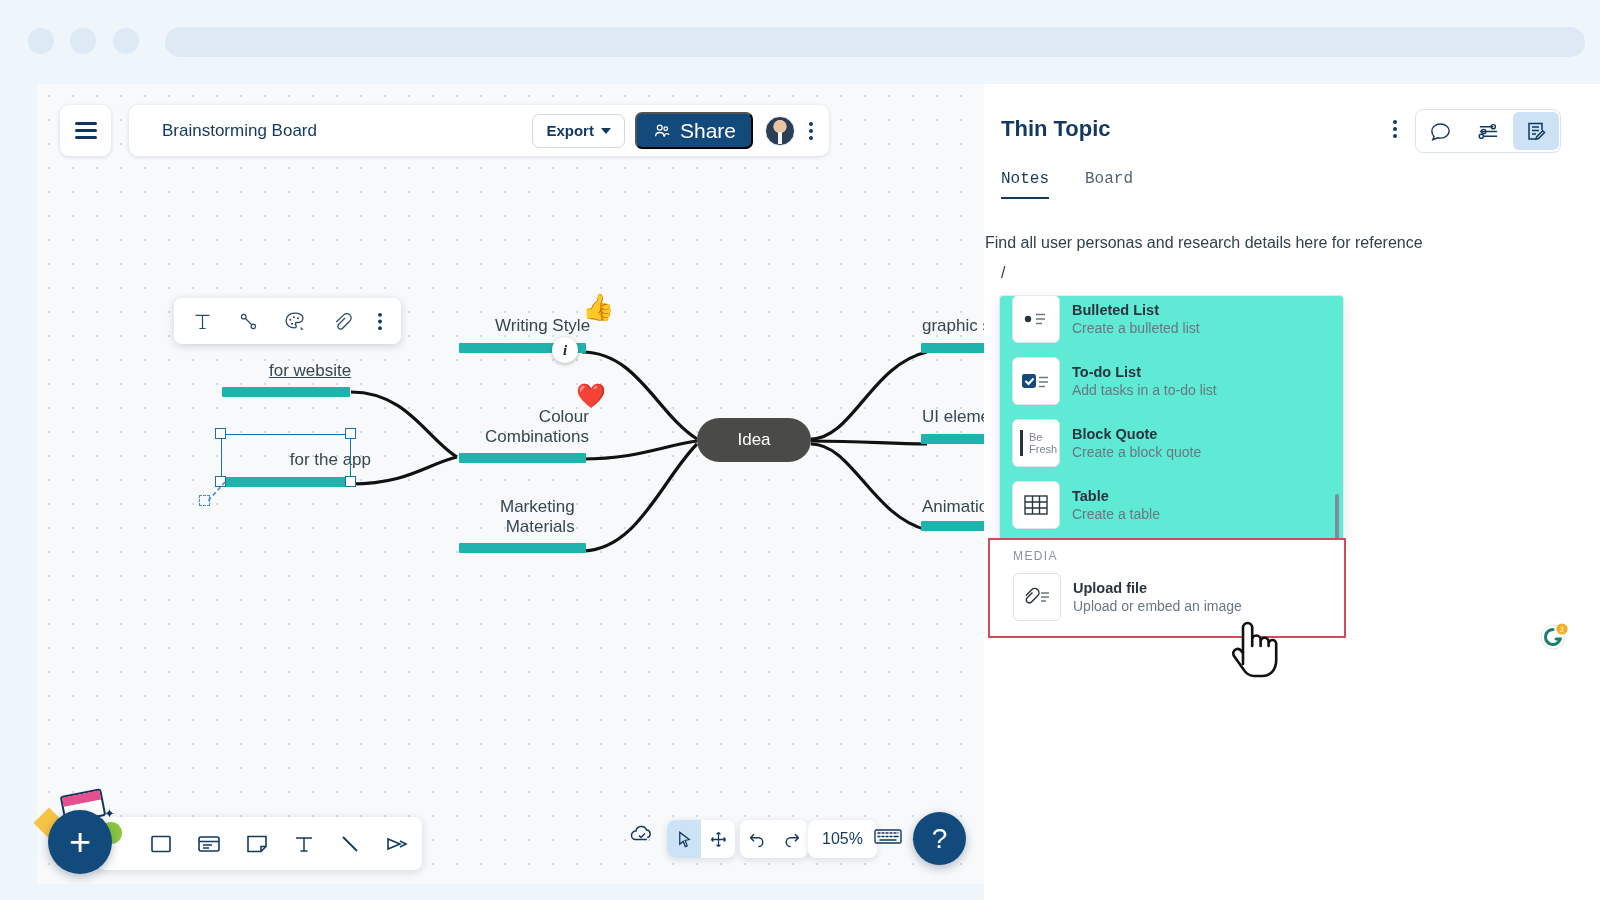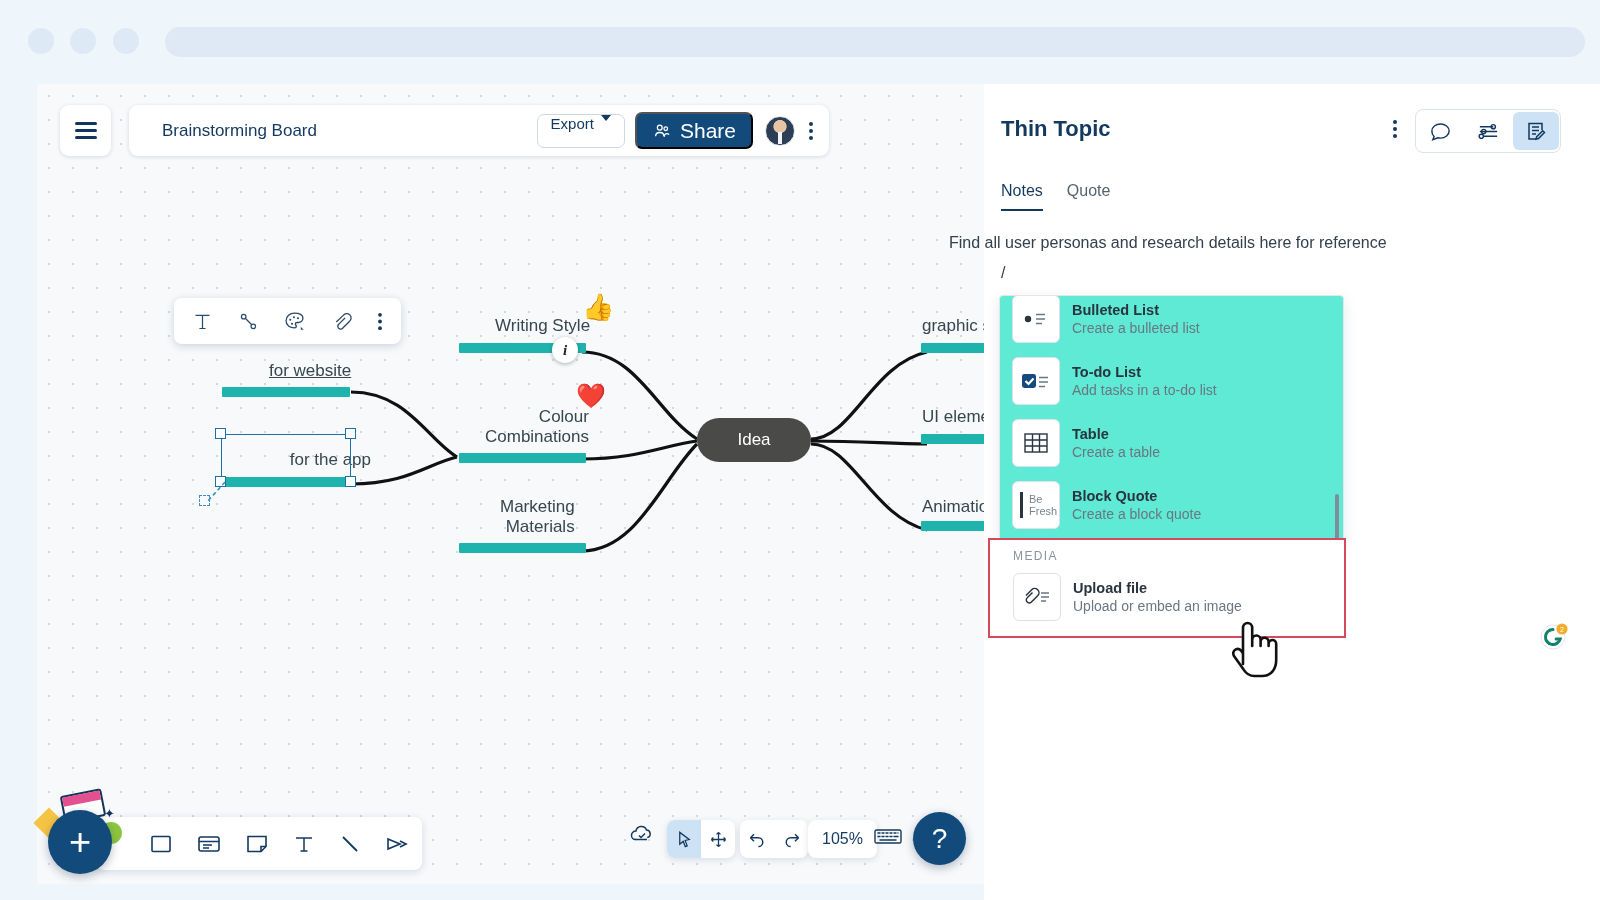--- a/index.html
+++ b/index.html
@@ -38,23 +38,23 @@
   }
   .hamburger-btn span { display: block; width: 22px; height: 3px; border-radius: 2px; background: #11365e; }
 
   .boardbar {
     position: absolute; left: 129px; top: 105px; width: 700px; height: 51px;
     background: #fff; border-radius: 9px; box-shadow: 0 1px 4px rgba(16,40,70,.14);
     display: flex; align-items: center; padding: 0 16px;
   }
   .board-title { font-size: 17px; color: #13395f; margin-left: 17px; flex: 1; }
   .export-btn {
-    display: flex; gap: 7px;
+    display: flex; align-items: center; gap: 7px;
     border: 1px solid #cfd9e4; border-radius: 7px; height: 34px; padding: 0 13px;
-    font-size: 15px; color: #13395f; background: #fff; cursor: pointer;
+    font-size: 15px; color: #13395f; background: #fff; cursor: pointer; font-weight: bold;
   }
   .caret { width: 0; height: 0; border-left: 5px solid transparent; border-right: 5px solid transparent; border-top: 6px solid #13395f; }
   .share-btn {
     display: flex; align-items: center; gap: 8px; margin-left: 10px;
     background: #134a7c; color: #fff; border-radius: 7px; height: 37px; padding: 0 15px;
     font-size: 21px; cursor: pointer;
   }
   .avatar {
     width: 30px; height: 30px; border-radius: 50%; margin-left: 12px;
     background: radial-gradient(circle at 50% 34%, #e8c3a4 0 27%, #2c3e55 30% 100%);
@@ -133,25 +133,25 @@
   .panel-title { position: absolute; left: 1001px; top: 116px; font-size: 22px; font-weight: bold; color: #13395f; }
   .panel-kebab { position: absolute; left: 1393px; top: 120px; display: flex; flex-direction: column; gap: 3px; cursor: pointer; }
   .panel-kebab i { width: 4px; height: 4px; border-radius: 50%; background: #13395f; display: block; }
   .panel-icongroup {
     position: absolute; left: 1415px; top: 109px; height: 44px; width: 146px;
     border: 1px solid #dbe3ec; border-radius: 8px; display: flex; align-items: center;
   }
   .panel-icongroup .pi { width: 46px; height: 38px; margin: 0 1px; display: flex; align-items: center; justify-content: center; color: #13395f; cursor: pointer; border-radius: 6px; }
   .panel-icongroup .pi.active { background: #cde3f5; }
 
-  .tabs { position: absolute; left: 1001px; top: 182px; display: flex; gap: 24px; }
+  .tabs { position: absolute; left: 1001px; top: 170px; display: flex; gap: 36px; font-family: Liberation Mono, monospace; }
   .tab { font-size: 16px; color: #55626f; padding-bottom: 9px; cursor: pointer; }
   .tab.active { color: #13395f; border-bottom: 2.5px solid #13395f; font-weight: normal; }
 
-  .note-text { position: absolute; left: 949px; top: 234px; font-size: 16px; color: #33404d; }
+  .note-text { position: absolute; left: 985px; top: 234px; font-size: 16px; color: #33404d; }
   .slash { position: absolute; left: 1001px; top: 264px; font-size: 16px; color: #33404d; }
 
   
   .cmdmenu {
     position: absolute; left: 999px; top: 295px; width: 345px; height: 250px;
     background: #5eead4; border: 1px solid #e3e7eb; border-radius: 4px;
     box-shadow: 0 4px 14px rgba(16,40,70,.10); overflow: hidden;
   }
   .cmd-row { display: flex; align-items: center; gap: 12px; padding: 7px 12px; cursor: pointer; }
   .cmd-ico { width: 48px; height: 48px; flex: none; border: 1px solid #dde2e8; border-radius: 6px; display: flex; align-items: center; justify-content: center; background: #fff; }
@@ -412,21 +412,21 @@
       <svg width="24" height="24" viewBox="0 0 24 24" fill="none" stroke="#13395f" stroke-width="1.5">
           <path d="M18 11V4.5H5V20h7"></path>
           <path d="M8 8h7M8 11.5h7M8 15h4"></path>
           <path d="M20.5 13.5l-6 6-2.5.7.7-2.5 6-6z"></path>
         </svg>
     </span>
   </div>
 
   <div class="tabs">
     <span class="tab active">Notes</span>
-    <span class="tab">Quote</span>
+    <span class="tab">Board</span>
   </div>
 
   <div class="note-text">Find all user personas and research details here for reference</div>
   <div class="slash">/</div>
 
   <div class="cmdmenu">
     <div class="cmd-row" style="margin-top:-8px;">
       <span class="cmd-ico">
         <svg width="30" height="22" viewBox="0 0 30 22">
             <circle cx="7" cy="11" r="3.2" fill="#2a3440"></circle>
@@ -445,42 +445,42 @@
             <path d="M5.5 11l3 3 5-5.5" stroke="#fff" stroke-width="2.2" fill="none"></path>
             <path d="M19 7.5h9M19 12h9M19 16.5h6" stroke="#6b7682" stroke-width="1.5"></path>
           </svg>
       </span>
       <span>
         <span class="cmd-tt">To-do List</span><br>
         <span class="cmd-ss">Add tasks in a to-do list</span>
       </span>
     </div>
     <div class="cmd-row">
-      <span class="cmd-ico">
-        <svg width="30" height="26" viewBox="0 0 30 26" fill="none" stroke="#2a3440" stroke-width="1.4">
-            <rect x="4" y="4" width="22" height="18"></rect>
-            <path d="M4 10h22M4 16h22M11.5 4v18M18.5 4v18"></path>
-          </svg>
-      </span>
-      <span>
-        <span class="cmd-tt">Table</span><br>
-        <span class="cmd-ss">Create a table</span>
-      </span>
-    </div>
-    <div class="cmd-row">
       <span class="cmd-ico" style="justify-content:flex-start;padding-left:7px;position:relative;">
         <span style="width:3px;height:26px;background:#2a3440;display:inline-block;margin-right:6px;"></span>
         <span style="font-size:11px;color:#7a848f;line-height:12px;text-align:left;">
           <span>Be</span><br>
           <span>Fresh</span>
         </span>
       </span>
       <span>
         <span class="cmd-tt">Block Quote</span><br>
         <span class="cmd-ss">Create a block quote</span>
+      </span>
+    </div>
+    <div class="cmd-row">
+      <span class="cmd-ico">
+        <svg width="30" height="26" viewBox="0 0 30 26" fill="none" stroke="#2a3440" stroke-width="1.4">
+            <rect x="4" y="4" width="22" height="18"></rect>
+            <path d="M4 10h22M4 16h22M11.5 4v18M18.5 4v18"></path>
+          </svg>
+      </span>
+      <span>
+        <span class="cmd-tt">Table</span><br>
+        <span class="cmd-ss">Create a table</span>
       </span>
     </div>
     <div class="cmd-scroll"></div>
   </div>
 
   <div class="media-box"></div>
   <div class="media-label">MEDIA</div>
   <div class="media-row">
     <span class="cmd-ico">
       <svg width="34" height="24" viewBox="0 0 34 24" fill="none" stroke="#2a3440" stroke-width="1.5">

